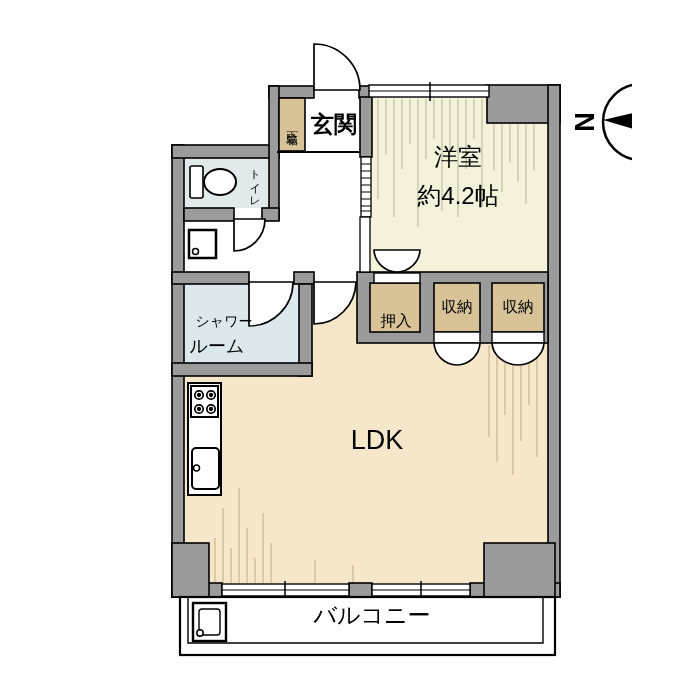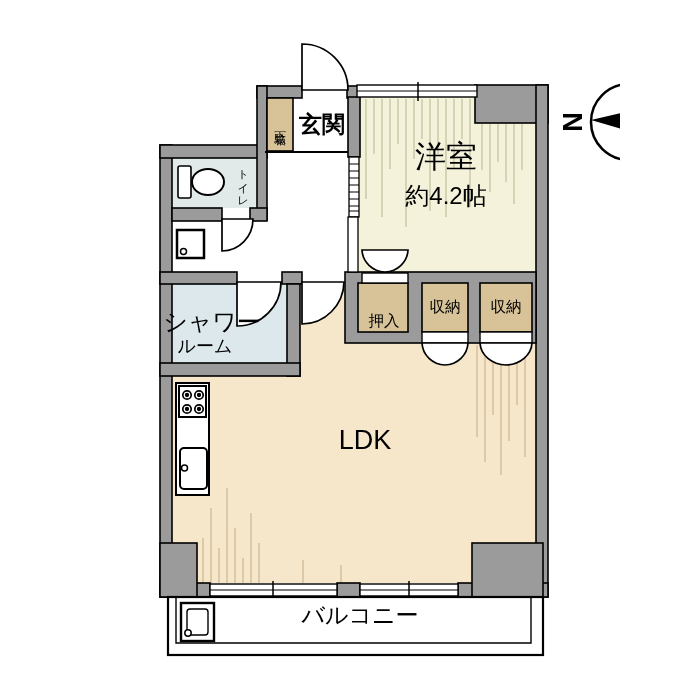--- a/index.html
+++ b/index.html
@@ -1,17 +1,17 @@
 <!DOCTYPE html>
 <html><head>
 <meta charset="utf-8">
 <style>
   html,body{margin:0;padding:0;background:#fff;}
   #stage{position:relative;width:620px;height:700px;background:#fff;overflow:hidden;
-         font-family:"Liberation Sans",sans-serif;}
+         font-family:"Liberation Sans",sans-serif;margin-left:12px;}
   #plan-svg{position:absolute;left:0;top:0;}
   .wall{fill:#9b9b9b;stroke:#000;stroke-width:1.6;}
   .box{stroke:#000;stroke-width:1.6;}
   .frame{fill:#fff;stroke:#000;stroke-width:1.4;}
   .door{fill:#fff;stroke:#000;stroke-width:1.7;}
   .fix{fill:#fff;stroke:#000;}
   .thin{stroke:#000;stroke-width:1.3;fill:#fff;}
   .lbl{position:absolute;transform:translate(-50%,-50%);color:#000;white-space:nowrap;
        line-height:1.1;text-align:center;}
   .v{writing-mode:vertical-rl;text-orientation:upright;letter-spacing:1px;}
@@ -166,23 +166,23 @@
   <rect class="fix" x="187" y="609" width="21" height="26" rx="3" stroke-width="1.4"></rect>
   <circle class="fix" cx="188" cy="633" r="3.2" stroke-width="1.5"></circle>
 
   <circle cx="629" cy="122" r="38" fill="#fff" stroke="#000" stroke-width="2.5"></circle>
   <polygon points="591,120 656,105 647,122 656,139" fill="#000"></polygon>
 </svg>
 
   <div class="lbl" style="left:322px;top:125px;font-size:23px;font-weight:600;">玄関</div>
   <div class="lbl v" style="left:280px;top:124px;font-size:11.5px;">下駄箱</div>
   <div class="lbl v" style="left:243px;top:182px;font-size:11px;">トイレ</div>
-  <div class="lbl" style="left:446px;top:157px;font-size:31px;">洋室</div>
+  <div class="lbl" style="left:446px;top:157px;font-size:24px;">洋室</div>
   <div class="lbl" style="left:446px;top:196px;font-size:24px;">約4.2帖</div>
   <div class="lbl" style="left:384px;top:321px;font-size:15.5px;">押入</div>
   <div class="lbl" style="left:445px;top:307px;font-size:15.5px;">収納</div>
   <div class="lbl" style="left:506px;top:307px;font-size:15.5px;">収納</div>
-  <div class="lbl" style="left:212px;top:322px;font-size:24px;">シャワー</div>
+  <div class="lbl" style="left:212px;top:322px;font-size:14px;">シャワー</div>
   <div class="lbl" style="left:205px;top:347px;font-size:18px;">ルーム</div>
   <div class="lbl" style="left:365px;top:441px;font-size:27px;">LDK</div>
   <div class="lbl" style="left:360px;top:616px;font-size:23px;">バルコニー</div>
   <div class="lbl north" style="left:574px;top:122px;font-size:27px;">N</div>
 </div>
 
 </body></html>

